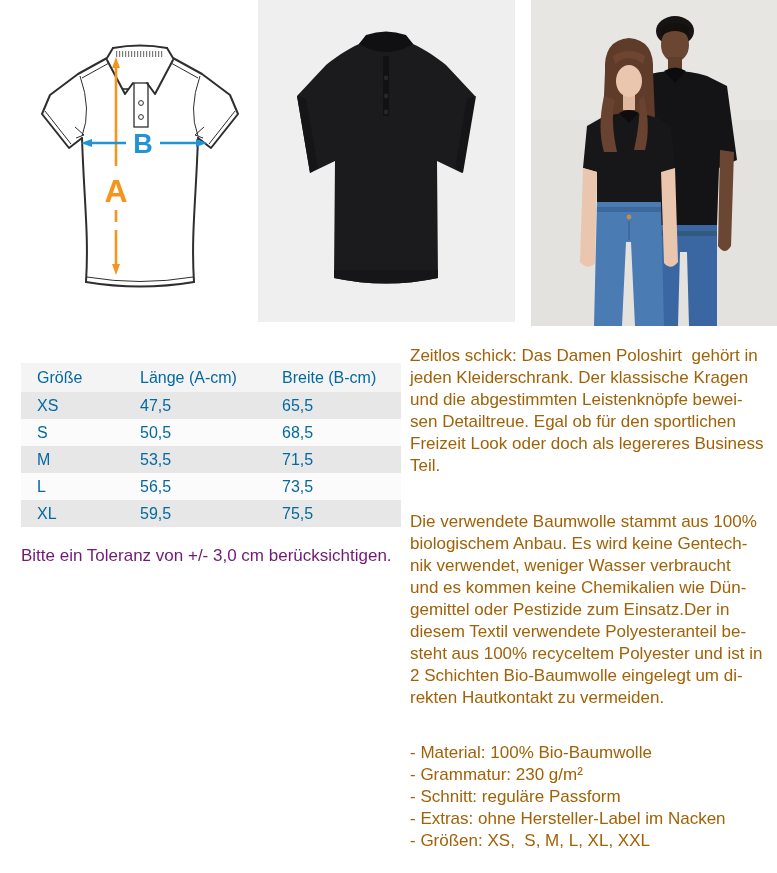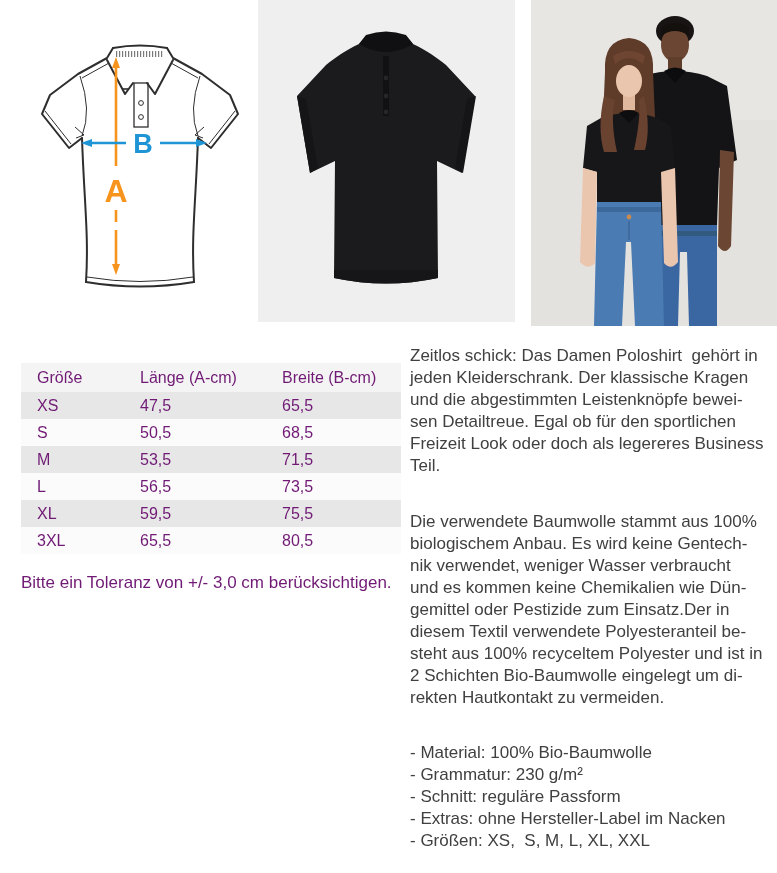--- a/index.html
+++ b/index.html
@@ -5,29 +5,29 @@
   html,body{margin:0;padding:0;background:#fff;}
   .page{position:relative;width:777px;height:873px;background:#ffffff;overflow:hidden;
         font-family:"Liberation Sans",sans-serif;}
   figure.tile{position:absolute;margin:0;padding:0;}
   figure.tile svg{display:block;width:100%;height:100%;}
   .tile-drawing{left:20px;top:10px;width:230px;height:300px;background:#ffffff;}
   .tile-product{left:258px;top:0;width:257px;height:322px;}
   .tile-models{left:531px;top:0;width:246px;height:326px;}
 
   .left-col{position:absolute;left:21px;top:363px;width:380px;}
-  table.size-table{border-collapse:collapse;width:380px;font-size:16px;color:#701a75;table-layout:fixed;}
+  table.size-table{border-collapse:collapse;width:380px;font-size:16px;color:#0369a1;table-layout:fixed;}
   table.size-table col.c1{width:103px;} table.size-table col.c2{width:142px;} table.size-table col.c3{width:135px;}
   table.size-table th,table.size-table td{text-align:left;font-weight:normal;padding:0 0 0 16px;height:27px;}
   table.size-table thead th{background:#f4f4f4;height:29px;}
   table.size-table tbody tr:nth-child(odd){background:#e7e7e7;}
   table.size-table tbody tr:nth-child(even){background:#fbfbfb;}
   .note{margin:19px 0 0 0;font-size:17px;color:#701a75;white-space:pre;}
 
-  .right-col{position:absolute;left:410px;top:345px;width:367px;font-size:17px;line-height:22px;color:#404040;}
+  .right-col{position:absolute;left:410px;top:345px;width:367px;font-size:17px;line-height:22px;color:#a16207;}
   .para{margin:0 0 34px 0;}
   .para.p2{margin-bottom:33px;}
   .para.specs{margin-bottom:1px;}
   .line{white-space:pre;}
 </style>
 </head>
 <body>
 
 <div class="page">
 
@@ -167,25 +167,20 @@
         </tr>
         <tr>
           <td>L</td>
           <td>56,5</td>
           <td>73,5</td>
         </tr>
         <tr>
           <td>XL</td>
           <td>59,5</td>
           <td>75,5</td>
-        </tr>
-        <tr>
-          <td>3XL</td>
-          <td>65,5</td>
-          <td>80,5</td>
         </tr>
       </tbody>
     </table>
     <p class="note">Bitte ein Toleranz von +/- 3,0 cm berücksichtigen.</p>
   </div>
 
   <div class="right-col">
     <div class="para p1">
       <div class="line">Zeitlos schick: Das Damen Poloshirt  gehört in</div>
       <div class="line">jeden Kleiderschrank. Der klassische Kragen</div>

